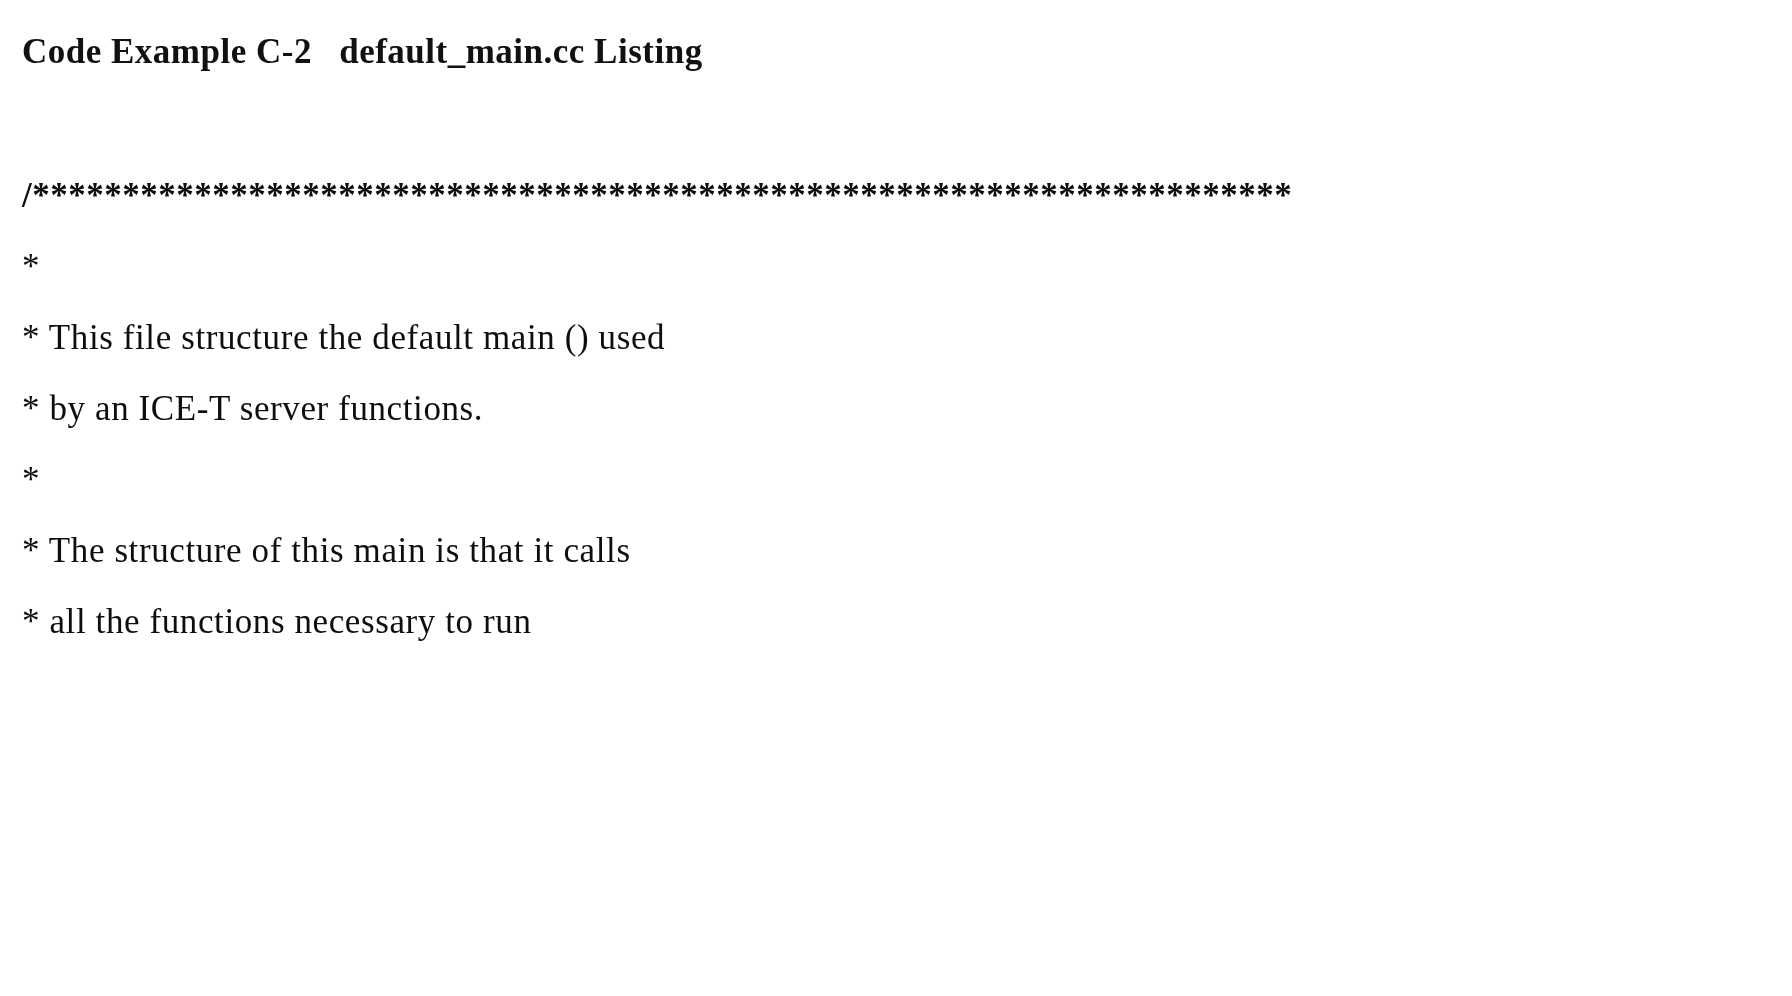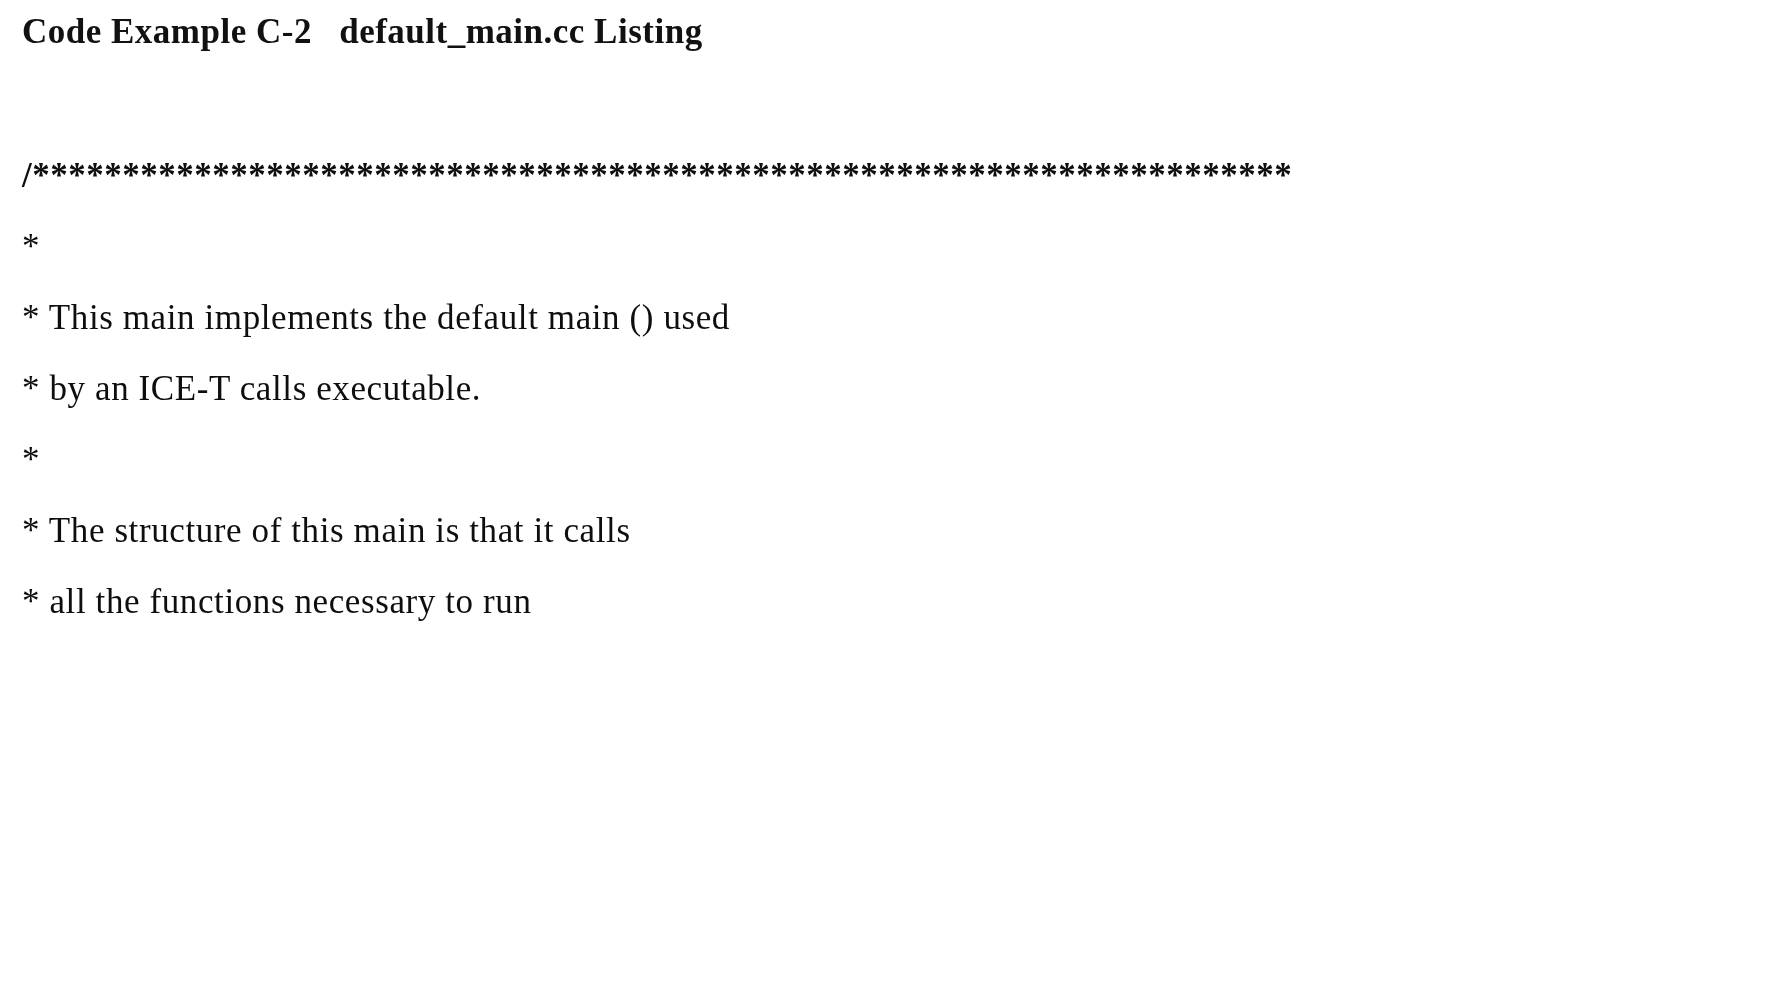--- a/index.html
+++ b/index.html
@@ -9,21 +9,21 @@
   }
   .page {
     position: relative;
     width: 1792px;
     height: 996px;
     background: #ffffff;
     color: #0c0c0c;
     font-family: "Liberation Serif", "DejaVu Serif", serif;
     overflow: hidden;
     box-sizing: border-box;
-    padding: 12px 24px 0 22px;
+    padding: 32px 24px 0 22px;
   }
   .title {
     margin: 0;
     font-size: 35px;
     font-weight: 600;
     letter-spacing: 0.5px;
     color: #111111;
     white-space: nowrap;
   }
   .title .title-label { margin-right: 18px; }
@@ -50,20 +50,20 @@
 <div class="page">
 
   <h1 class="title">
     <span class="title-label">Code Example C-2</span>
     <span class="title-name">default_main.cc Listing</span>
   </h1>
 
   <div class="code">
     <div class="code-line stars">/**********************************************************************</div>
     <div class="code-line">*</div>
-    <div class="code-line">* This main implements the default main () used</div>
-    <div class="code-line">* by an ICE-T calls executable.</div>
+    <div class="code-line">* This file structure the default main () used</div>
+    <div class="code-line">* by an ICE-T server functions.</div>
     <div class="code-line">*</div>
     <div class="code-line">* The structure of this main is that it calls</div>
     <div class="code-line">* all the functions necessary to run</div>
   </div>
 
 </div>
 
 </body></html>

